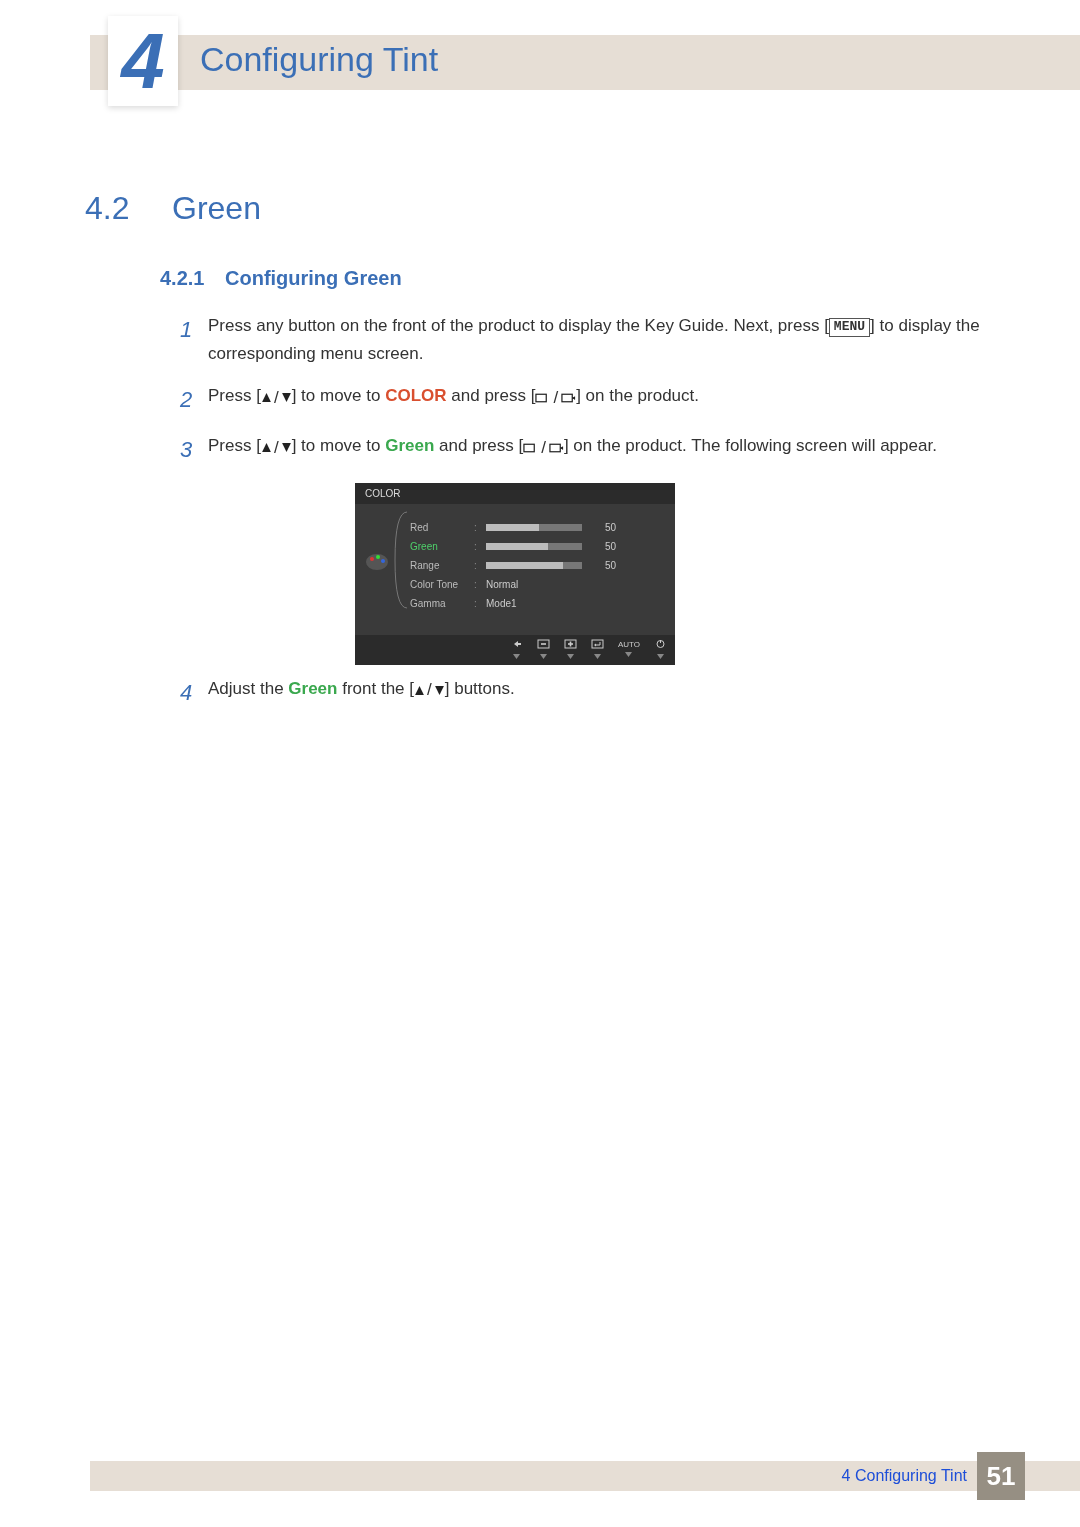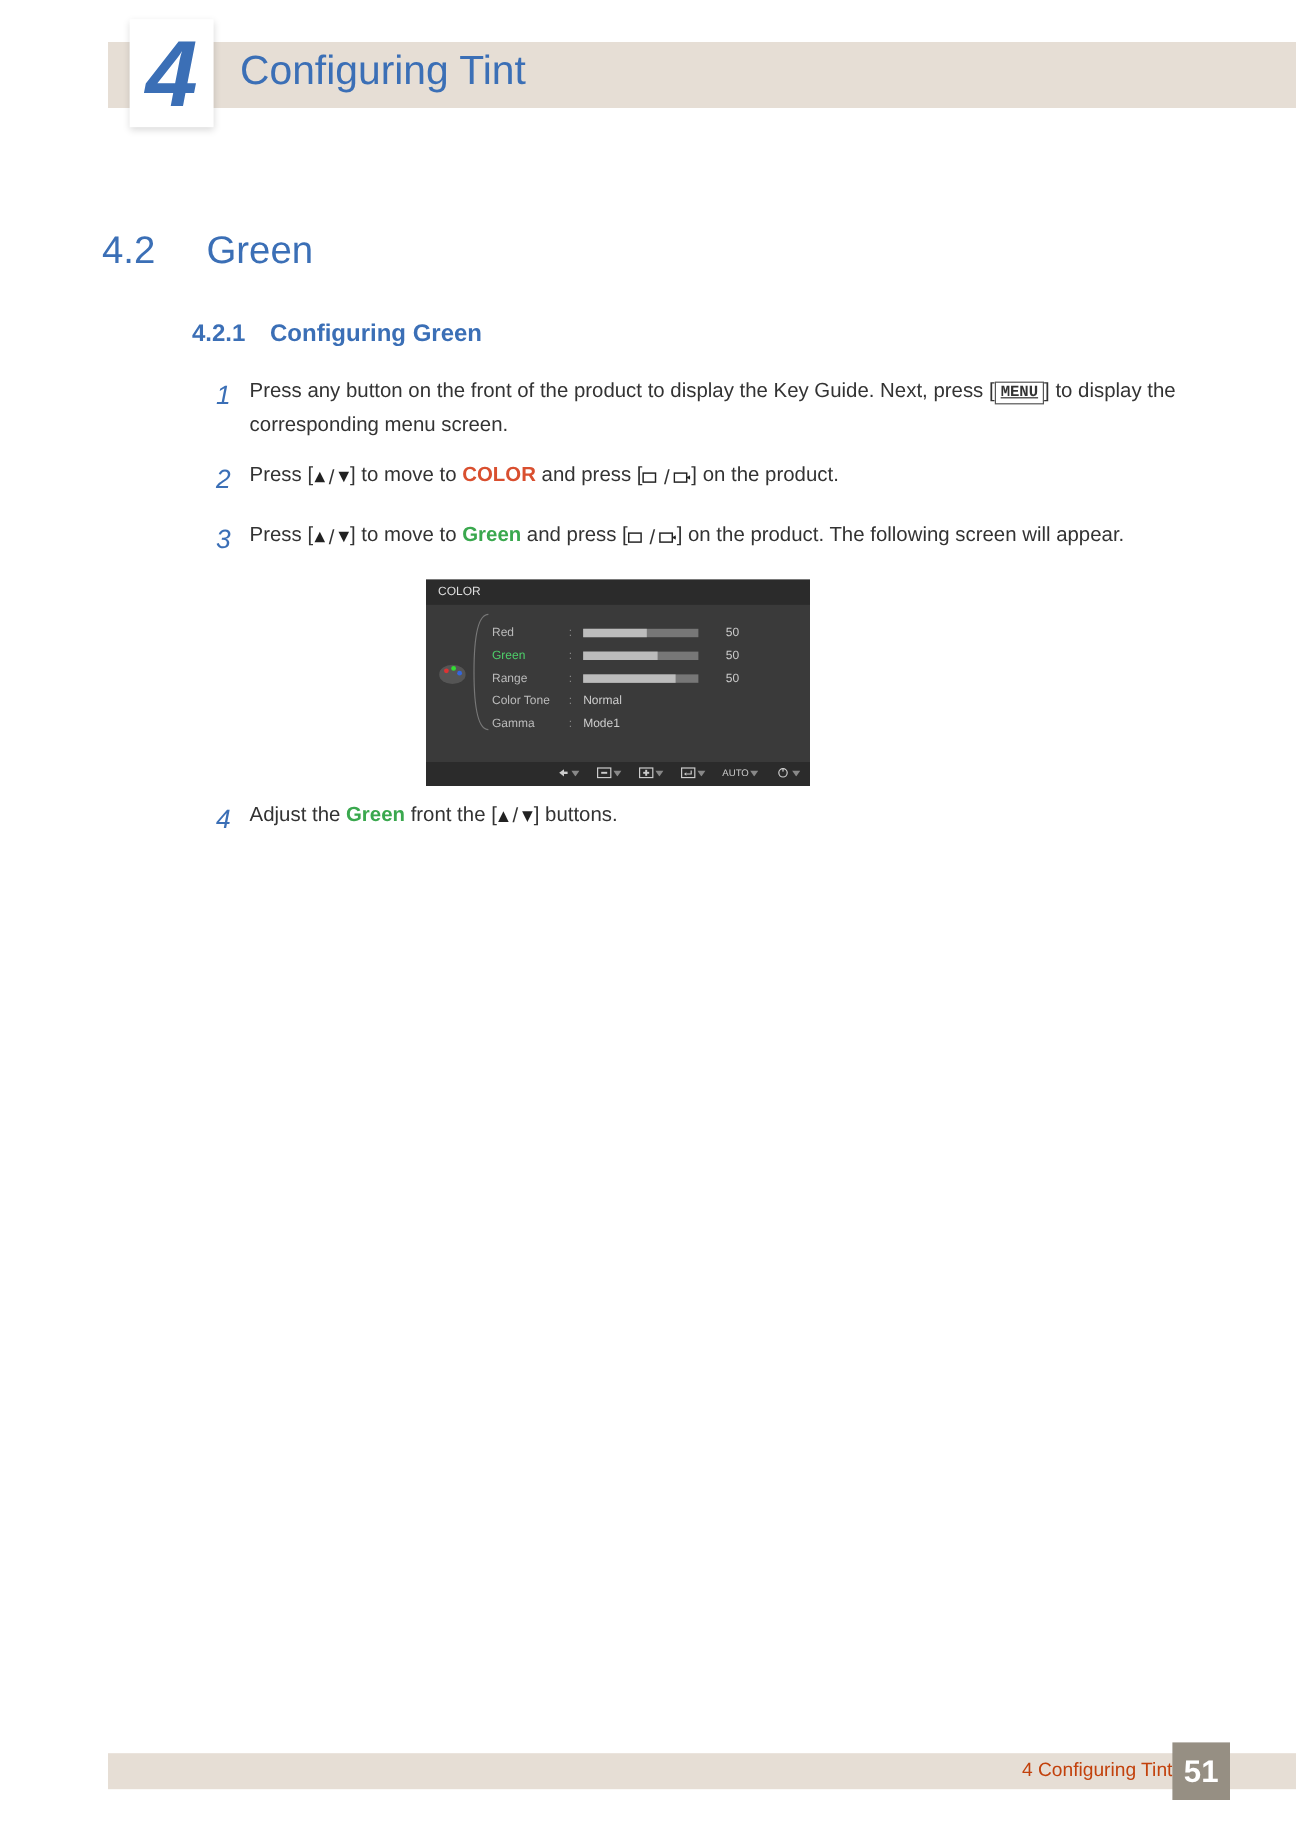--- a/index.html
+++ b/index.html
@@ -115,21 +115,20 @@
   .kw-green { color: #3aa84e; font-weight: bold; }
   .boxed-menu {
     display: inline-block;
     border: 1px solid #555;
     padding: 0 4px;
     font-size: 13px;
     font-family: "Courier New", monospace;
     font-weight: bold;
     line-height: 1.3;
     vertical-align: 1px;
-    text-decoration: underline;
   }
   .icon-updown {
     display: inline-flex;
     align-items: center;
     gap: 2px;
     vertical-align: -2px;
   }
   .icon-updown svg { width: 11px; height: 11px; }
   .icon-srcenter {
     display: inline-flex;
@@ -199,21 +198,21 @@
   .osd-footer {
     background: #2b2b2b;
     padding: 4px 8px;
     display: flex;
     justify-content: flex-end;
     gap: 14px;
     align-items: center;
   }
   .osd-footer .item {
     display: flex;
-    flex-direction: row;
+    flex-direction: column;
     align-items: center;
     gap: 1px;
     color: #ccc;
     font-size: 8px;
   }
   .osd-footer .glyph svg { width: 13px; height: 10px; }
   .osd-footer .auto-txt { font-size: 8px; color: #ccc; }
   .osd-footer .caret svg { width: 7px; height: 5px; }
 
   
@@ -224,21 +223,22 @@
     right: 0;
     height: 30px;
     background: #e6ded5;
     display: flex;
     align-items: center;
     justify-content: flex-end;
     padding-right: 0;
   }
   .footer-text {
     font-size: 16px;
-    color: #c2410c;
+    color: #1d4ed8;
+    margin-right: 10px;
   }
   .page-num-box {
     width: 48px;
     height: 48px;
     background: #968f83;
     color: #fff;
     display: flex;
     align-items: center;
     justify-content: center;
     font-size: 26px;

